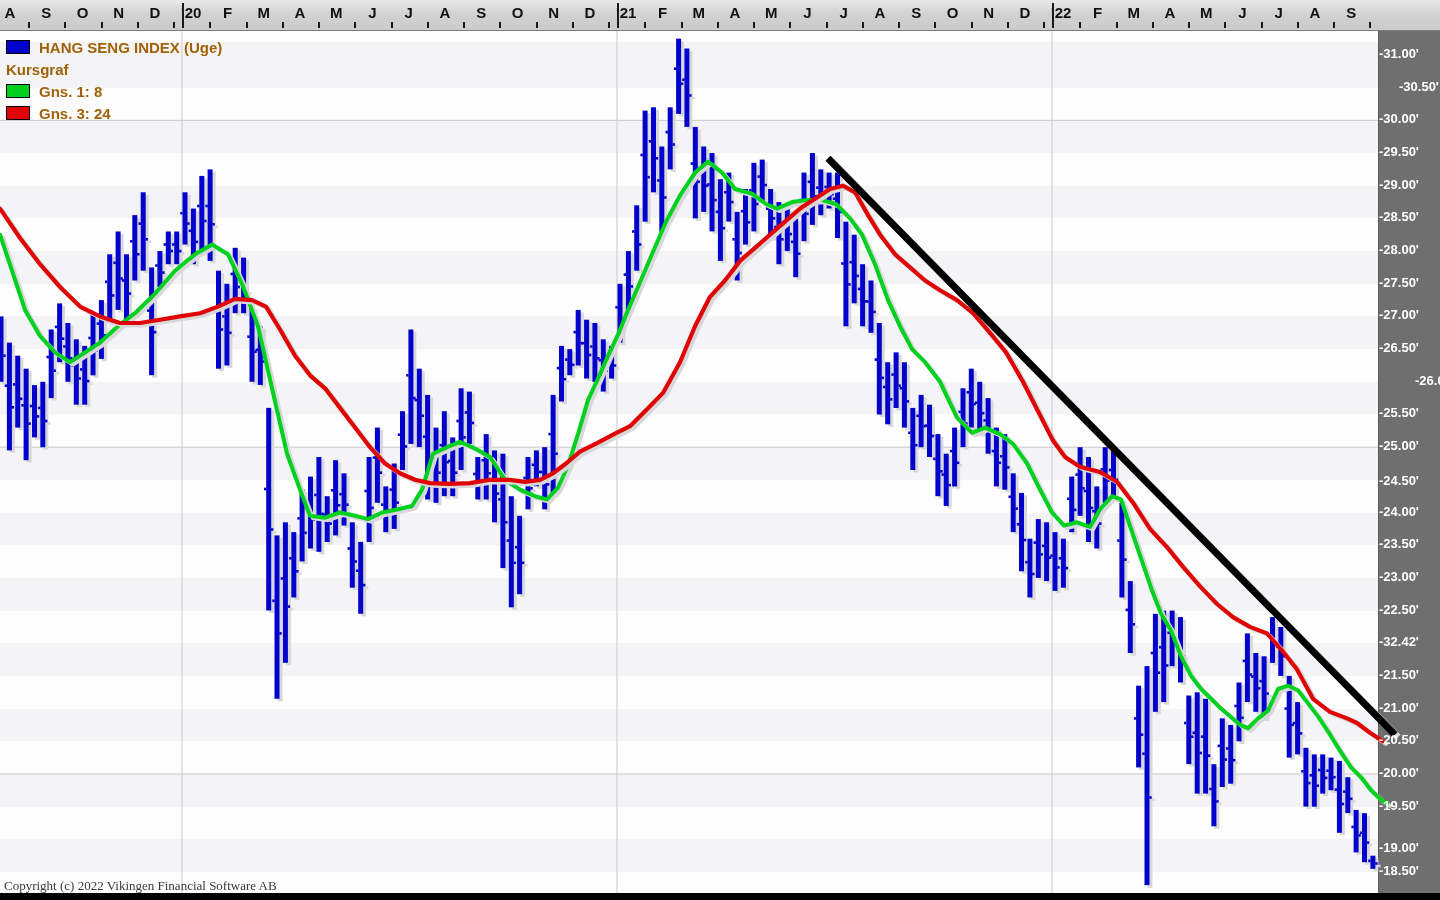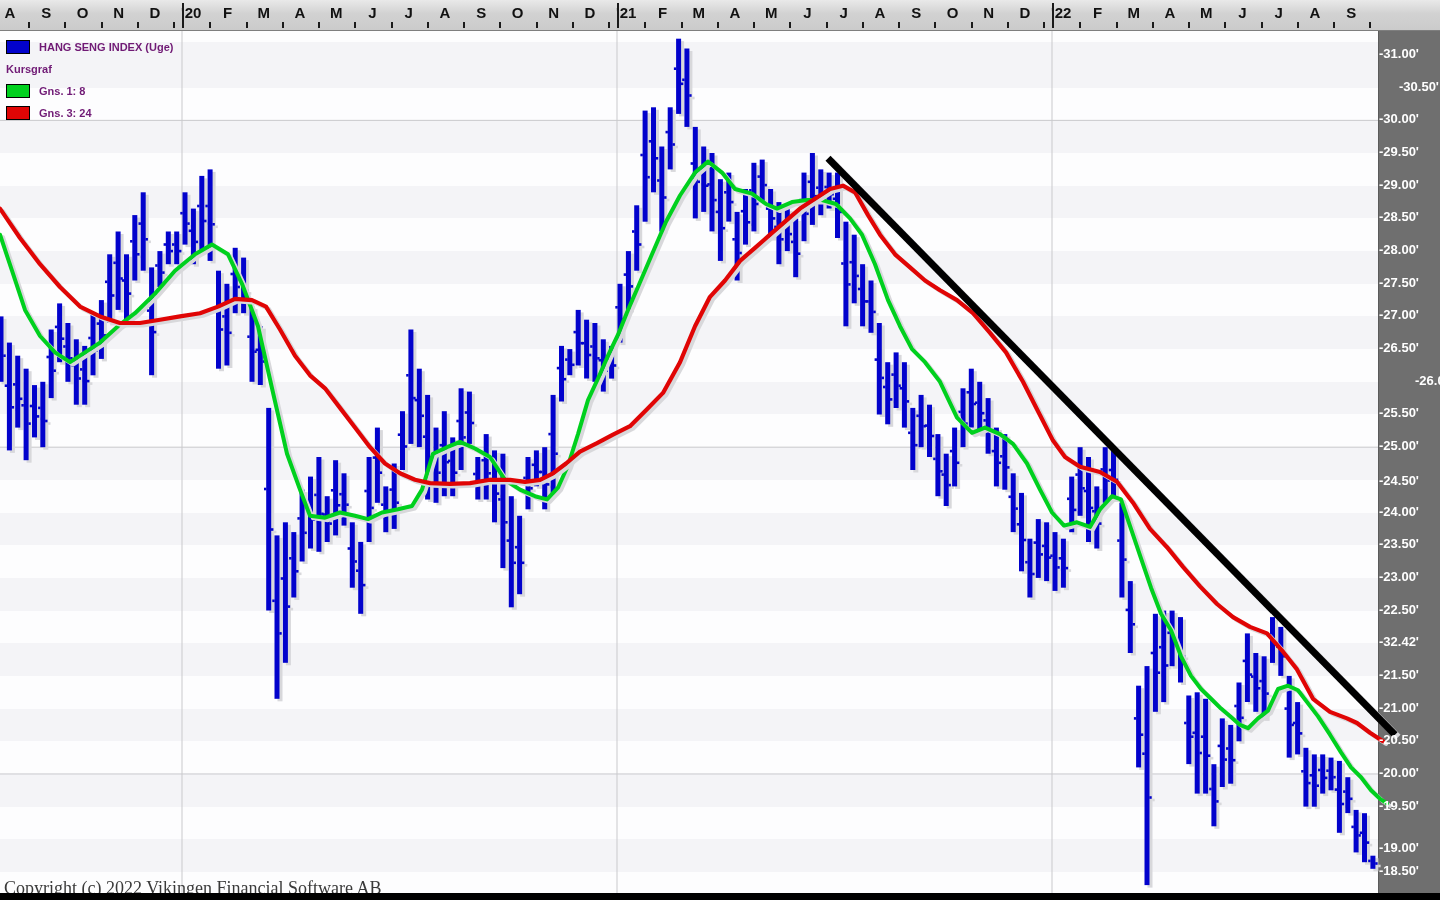--- a/index.html
+++ b/index.html
@@ -24,25 +24,25 @@
   
   #right-panel{position:absolute;left:1378px;top:30px;width:62px;height:863px;z-index:2;
                background:#6f6f6f;border-left:1px solid #5b5b5b;}
   #right-labels{position:absolute;left:1378px;top:30px;width:62px;height:863px;z-index:4;}
   .plabel{position:absolute;left:1px;font-size:13px;font-weight:700;color:#fff;white-space:pre;}
 
   
   #legend{position:absolute;left:6px;top:36px;z-index:6;}
   .lrow{position:relative;height:22px;display:flex;align-items:center;}
   .swatch{display:inline-block;width:22px;height:12px;border:1px solid #000;margin-right:9px;}
-  .ltext{font-size:11px;font-weight:700;color:#701a75;white-space:pre;}
+  .ltext{font-size:15px;font-weight:700;color:#a16207;white-space:pre;}
 
   
   #copyright{position:absolute;left:4px;top:878px;z-index:6;
-             font-family:"Liberation Serif",serif;font-size:18px;color:#3a3a3a;}
+             font-family:"Liberation Serif",serif;font-size:13px;color:#3a3a3a;}
   #bottom-bar{position:absolute;left:0;top:893px;width:1440px;height:7px;background:#000;z-index:6;}
 </style>
 </head>
 <body>
 
 <div id="stage">
 
   <div id="top-axis">
       <span class="mlabel" style="left: 10px;">A</span>
       <span class="mtick" style="left: 28px;"></span>

